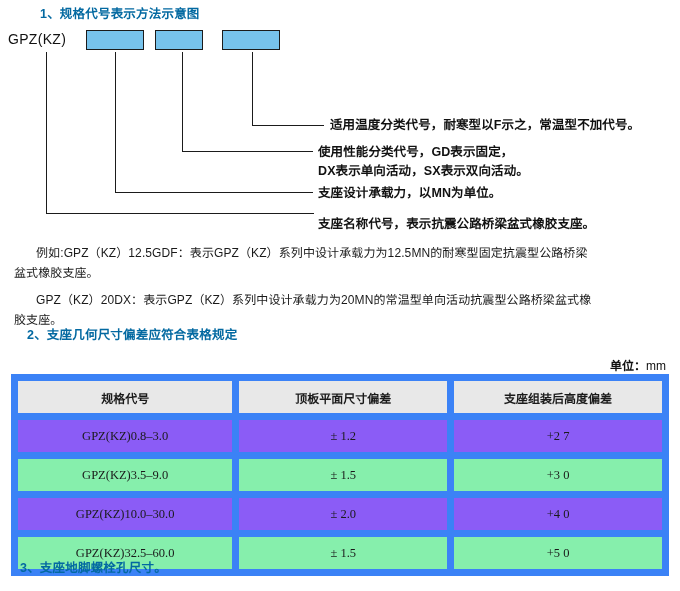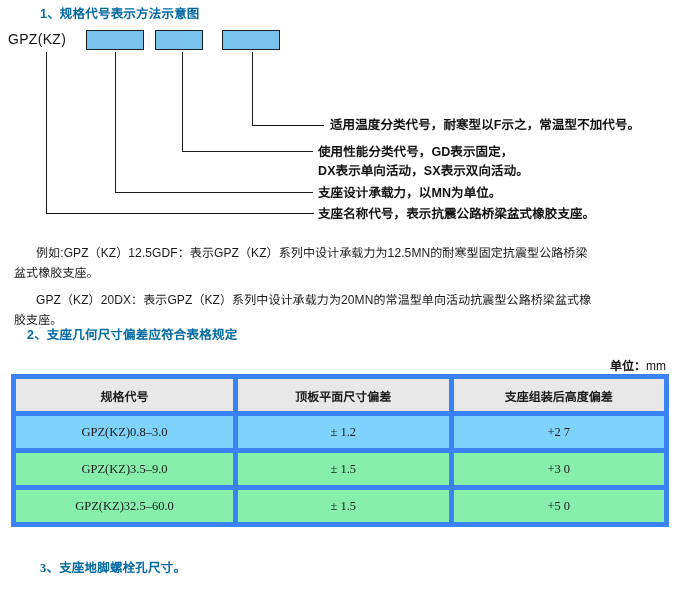--- a/index.html
+++ b/index.html
@@ -79,21 +79,21 @@
     font-size: 12.5px;
     font-weight: bold;
     line-height: 19px;
     white-space: nowrap;
     color: #111;
     letter-spacing: .1px;
   }
   #ltext-1 { left: 330px; top: 116px; }
   #ltext-2 { left: 318px; top: 143px; }
   #ltext-3 { left: 318px; top: 184px; }
-  #ltext-4 { left: 318px; top: 205px; }
+  #ltext-4 { left: 318px; top: 216px; font-family: Liberation Mono, monospace; }
 
   
   #unit-caption {
     position: absolute;
     right: 14px;
     top: 356px;
     font-size: 12px;
     font-weight: bold;
     color: #111;
     white-space: nowrap;
@@ -106,46 +106,46 @@
     left: 11px;
     top: 374px;
     width: 658px;
     border-collapse: collapse;
     table-layout: fixed;
     font-size: 11.5px;
     color: #1a1a1a;
   }
   #spec-table th,
   #spec-table td {
-    border: 5px solid #3b82f6;
+    border: 7px solid #3b82f6;
     text-align: center;
     vertical-align: middle;
     height: 32px;
     padding: 0 16px;
   }
   #spec-table thead th {
     background: #e8e8e8;
     font-weight: bold;
     font-size: 12px;
     height: 32px;
   }
-  #spec-table tbody tr.row-odd td { background: #7dd3fc; }
+  #spec-table tbody tr.row-odd td { background: #8b5cf6; }
   #spec-table tbody tr.row-even td { background: #86efac; }
   #spec-table tbody td {
     font-family: "Liberation Serif", "DejaVu Serif", serif;
     font-size: 12.5px;
   }
   .col-a { width: 34%; }
   .col-b { width: 33%; }
   .col-c { width: 33%; }
 
   
   #title-1      { left: 40px;  top: 3px; }
   #title-2      { left: 27px;  top: 324px; }
-  #title-3      { left: 40px;  top: 557px; font-family: Liberation Serif, serif; }
+  #title-3      { left: 20px;  top: 557px; }
   #example-1    { left: 14px;  top: 243px; width: 660px; }
   #example-2    { left: 14px;  top: 290px; width: 660px; }
 </style>
 </head>
 <body>
 
 <div class="heading" id="title-1">1、规格代号表示方法示意图</div>
 
 <div id="diagram">
 
@@ -212,20 +212,25 @@
     <tr class="row-odd">
       <td>GPZ(KZ)0.8–3.0</td>
       <td>± 1.2</td>
       <td>+2  7</td>
     </tr>
     <tr class="row-even">
       <td>GPZ(KZ)3.5–9.0</td>
       <td>± 1.5</td>
       <td>+3  0</td>
     </tr>
+    <tr class="row-odd">
+      <td>GPZ(KZ)10.0–30.0</td>
+      <td>± 2.0</td>
+      <td>+4  0</td>
+    </tr>
     <tr class="row-even">
       <td>GPZ(KZ)32.5–60.0</td>
       <td>± 1.5</td>
       <td>+5  0</td>
     </tr>
   </tbody>
 </table>
 
 <div class="heading" id="title-3">3、支座地脚螺栓孔尺寸。</div>
 

